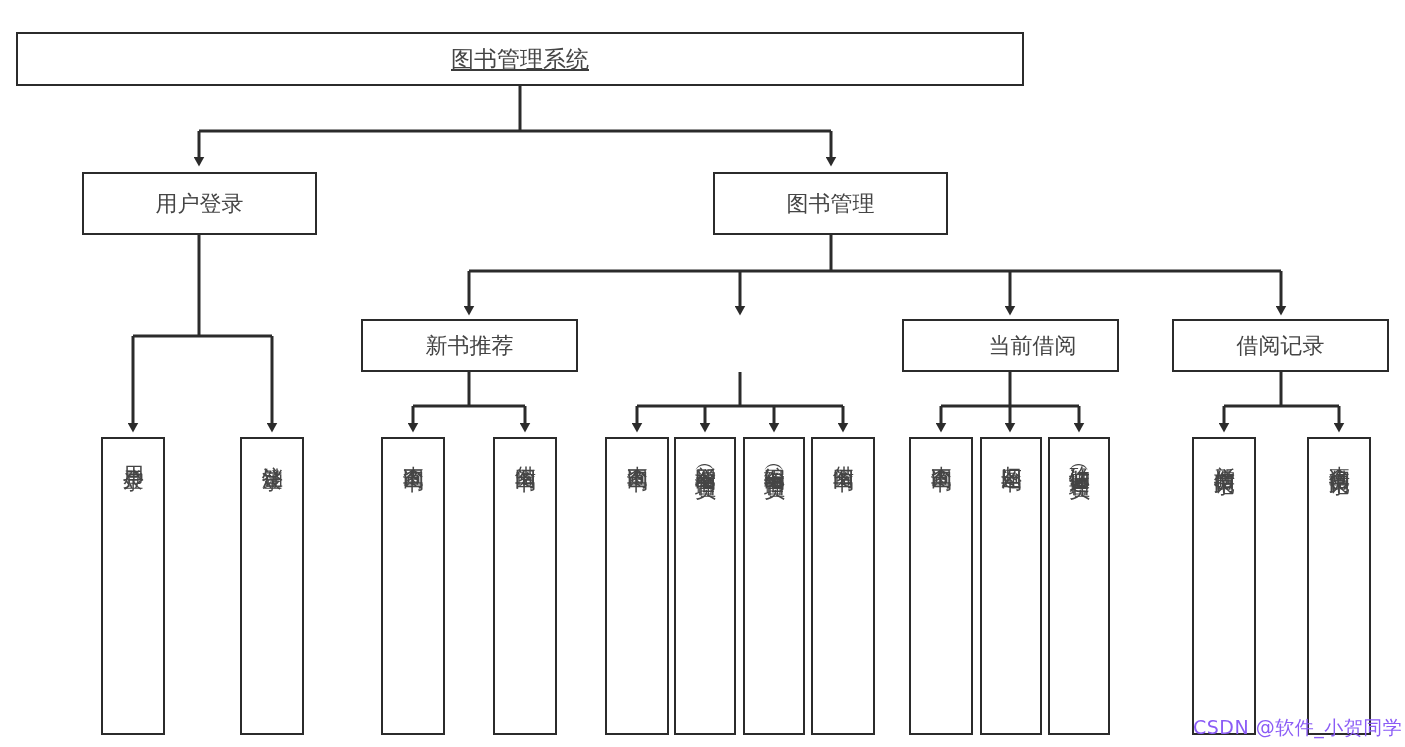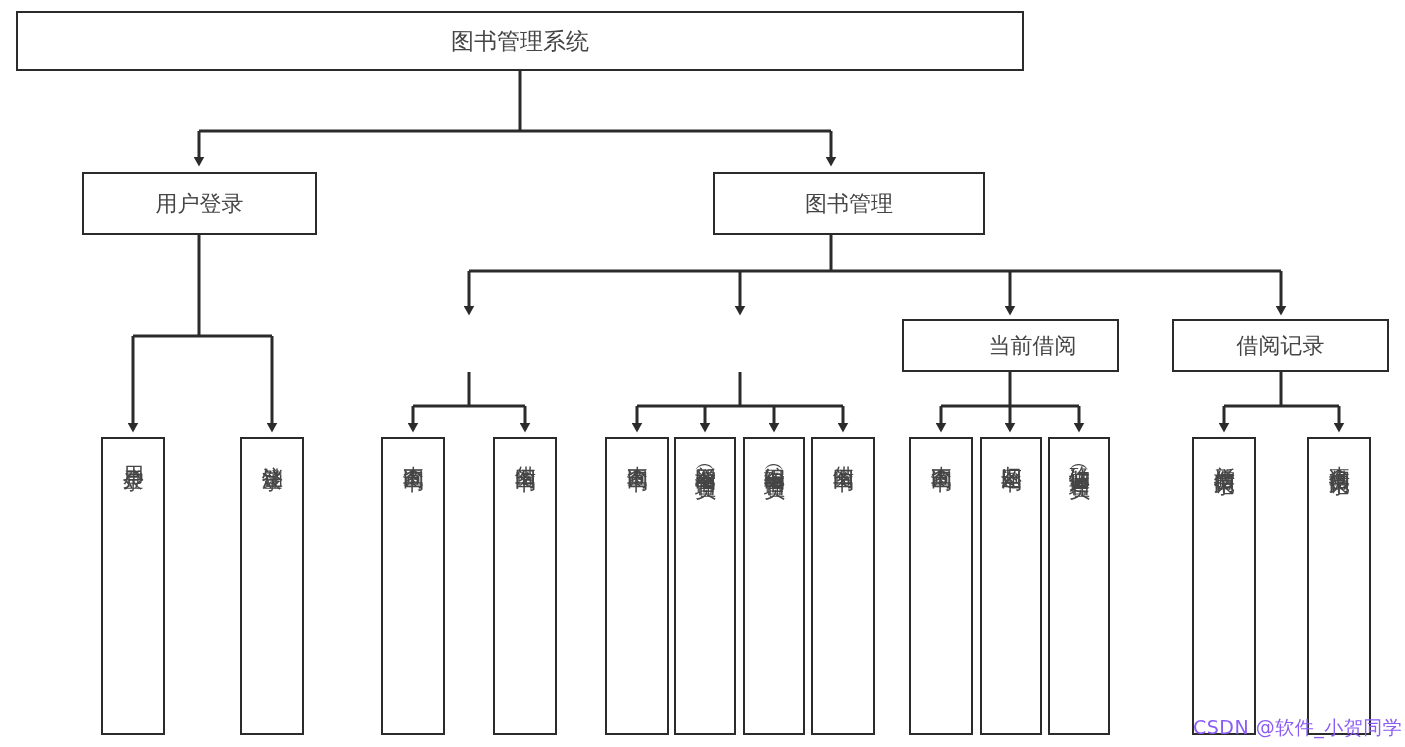--- a/index.html
+++ b/index.html
@@ -116,31 +116,34 @@
       <path d="M1010,406 L1010,424" marker-end="url(#arrow)"></path>
       <path d="M1079,406 L1079,424" marker-end="url(#arrow)"></path>
 
       <path d="M1281,372 L1281,406"></path>
       <path d="M1224,406 L1339,406"></path>
       <path d="M1224,406 L1224,424" marker-end="url(#arrow)"></path>
       <path d="M1339,406 L1339,424" marker-end="url(#arrow)"></path>
     </g>
   </svg>
 
-  <div class="node root" style="left:16px; top:11px; width:1008px; height:60px;">
+  <div class="node root" style="left:16px; top:32px; width:1008px; height:54px;text-decoration:underline;">
     <span class="label">图书管理系统</span>
   </div>
 
   <div class="node branch" style="left:82px; top:172px; width:235px; height:63px;">
     <span class="label">用户登录</span>
   </div>
-  <div class="node branch" style="left:713px; top:172px; width:272px; height:63px;">
+  <div class="node branch" style="left:713px; top:172px; width:235px; height:63px;">
     <span class="label">图书管理</span>
   </div>
 
+  <div class="node branch" style="left:361px; top:319px; width:217px; height:53px;">
+    <span class="label">新书推荐</span>
+  </div>
   <div class="node branch" style="left:902px; top:319px; width:217px; height:53px;padding-left:44px;">
     <span class="label">当前借阅</span>
   </div>
   <div class="node branch" style="left:1172px; top:319px; width:217px; height:53px;">
     <span class="label">借阅记录</span>
   </div>
 
   <div class="node leaf" style="left:101px; top:437px; width:64px; height:298px;">
     <span class="label">用户登录</span>
   </div>

